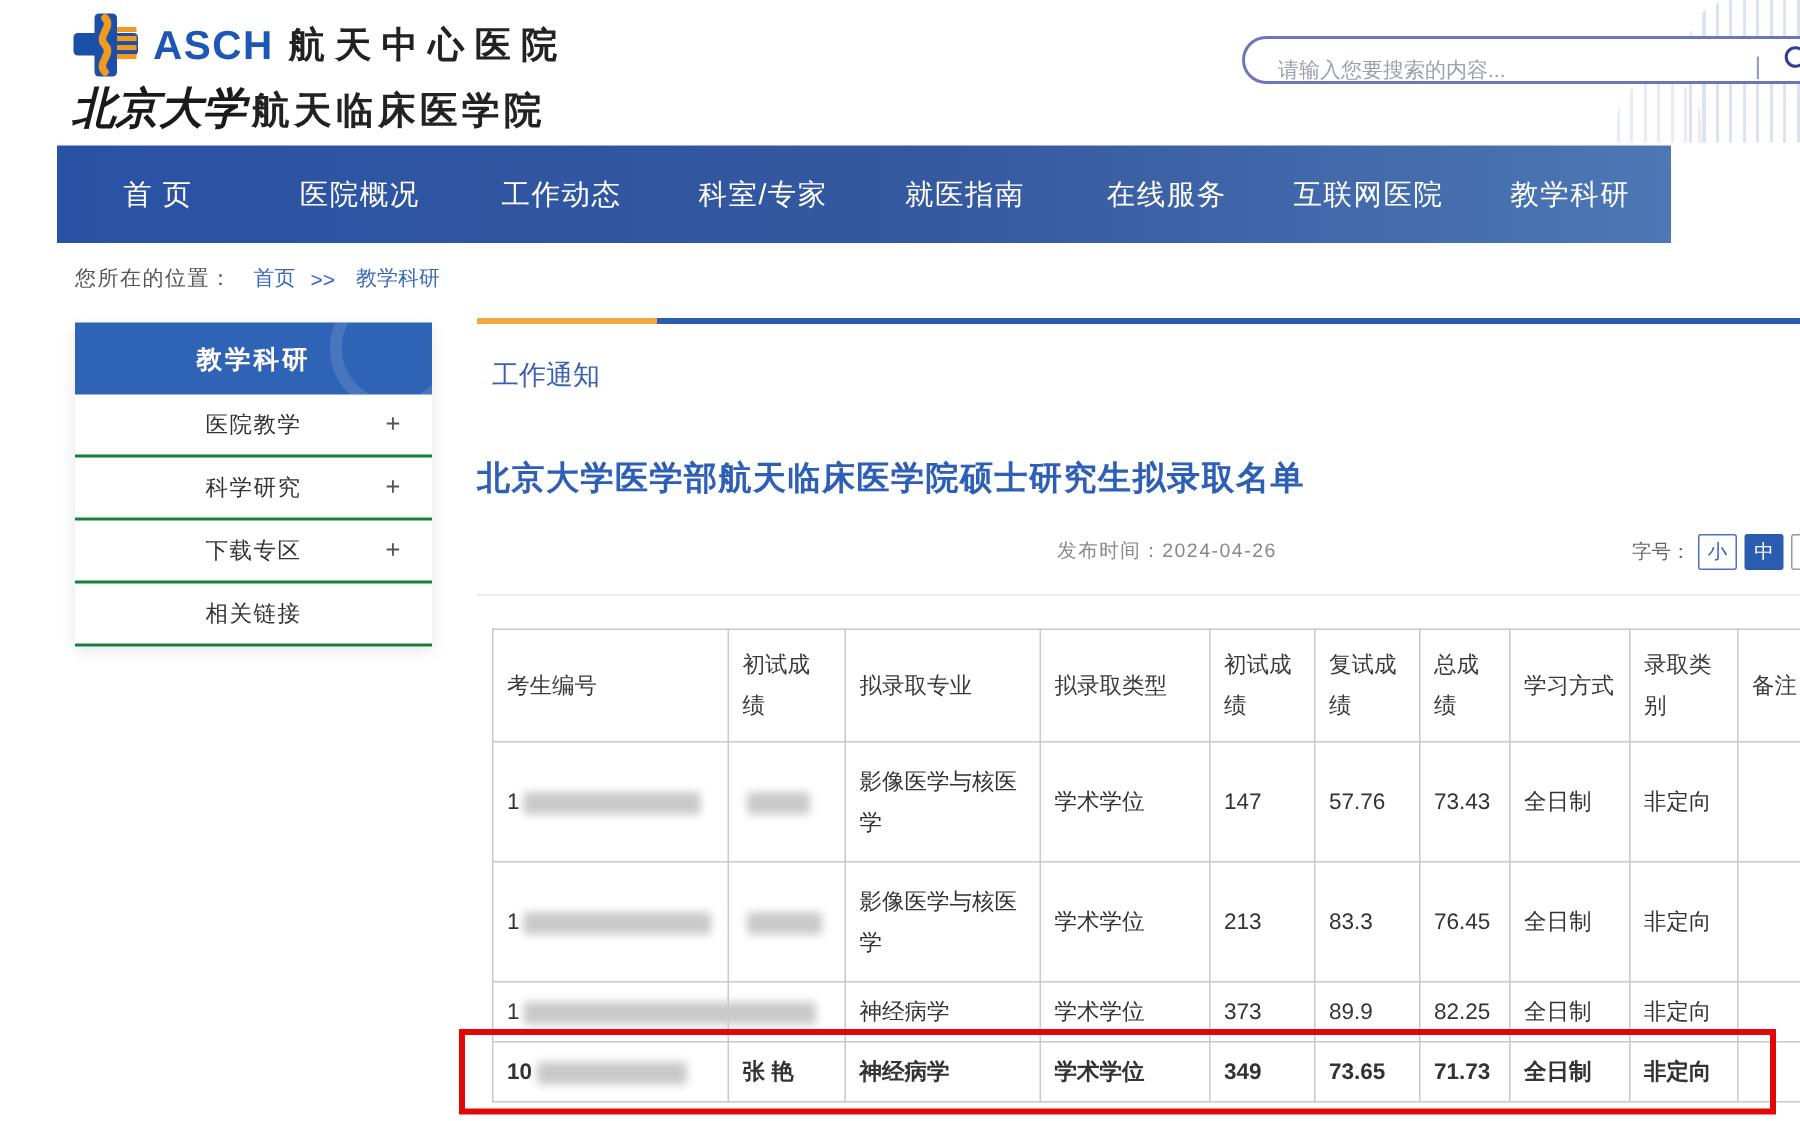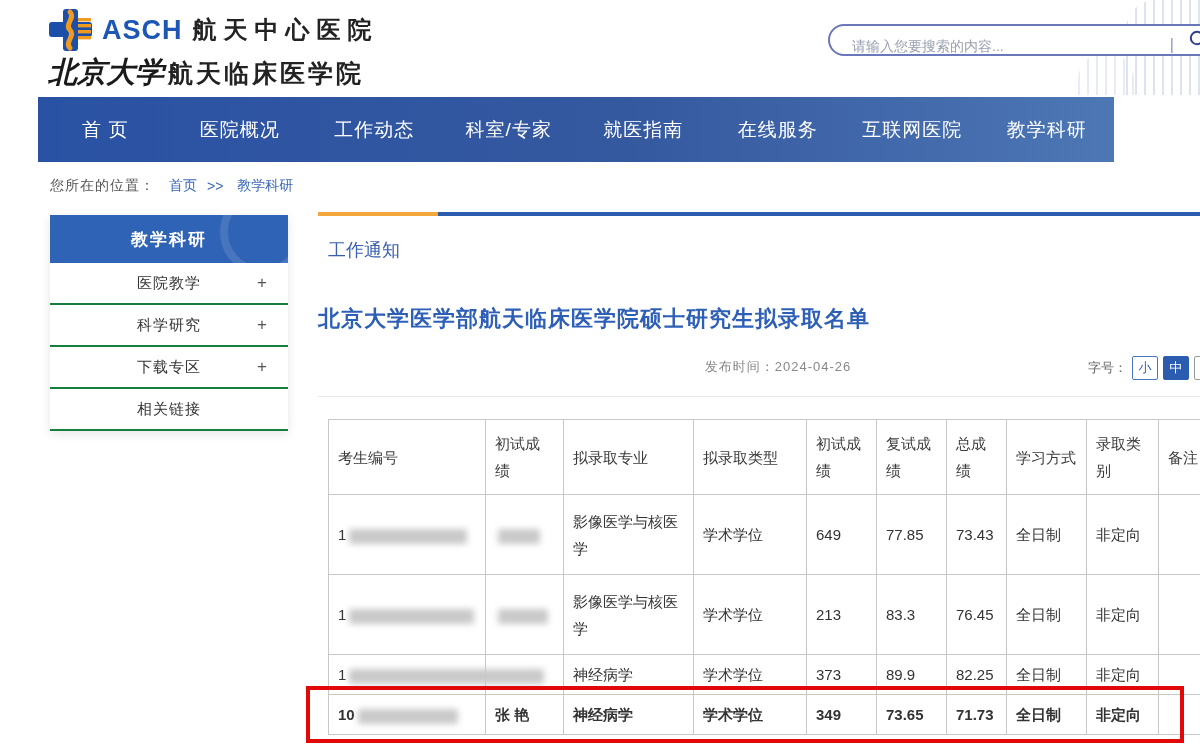--- a/index.html
+++ b/index.html
@@ -218,22 +218,22 @@
         <td>学习方式</td>
         <td>录取类别</td>
         <td>备注</td>
       </tr>
 
       <tr style="height:80px;">
         <td class="nowrap"><span>1</span><span class="blur" style="width:118px"></span></td>
         <td><span class="blur" style="width:42px"></span></td>
         <td>影像医学与核医学</td>
         <td>学术学位</td>
-        <td>649</td>
-        <td>77.85</td>
+        <td>147</td>
+        <td>57.76</td>
         <td>73.43</td>
         <td>全日制</td>
         <td>非定向</td>
         <td></td>
       </tr>
 
       <tr style="height:80px;">
         <td class="nowrap"><span>1</span><span class="blur" style="width:125px"></span></td>
         <td><span class="blur" style="width:50px"></span></td>
         <td>影像医学与核医学</td>

